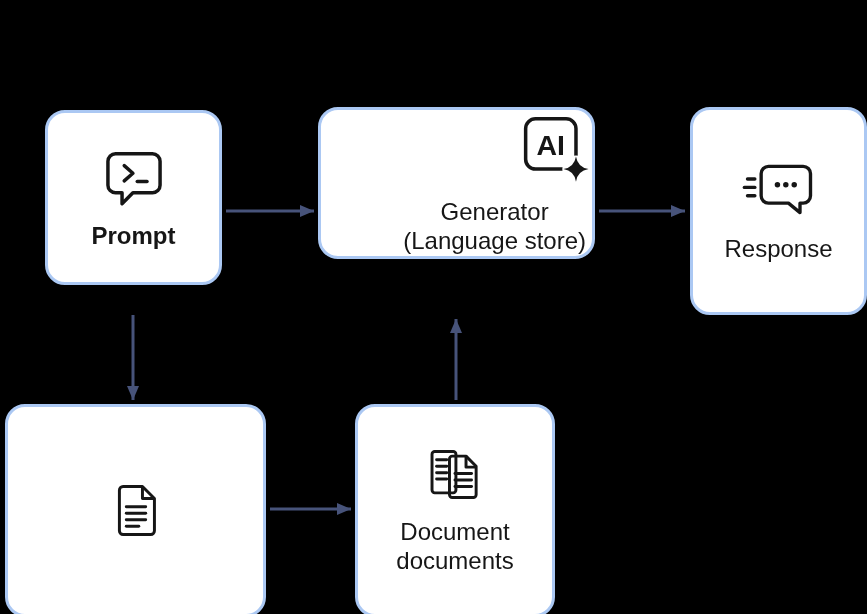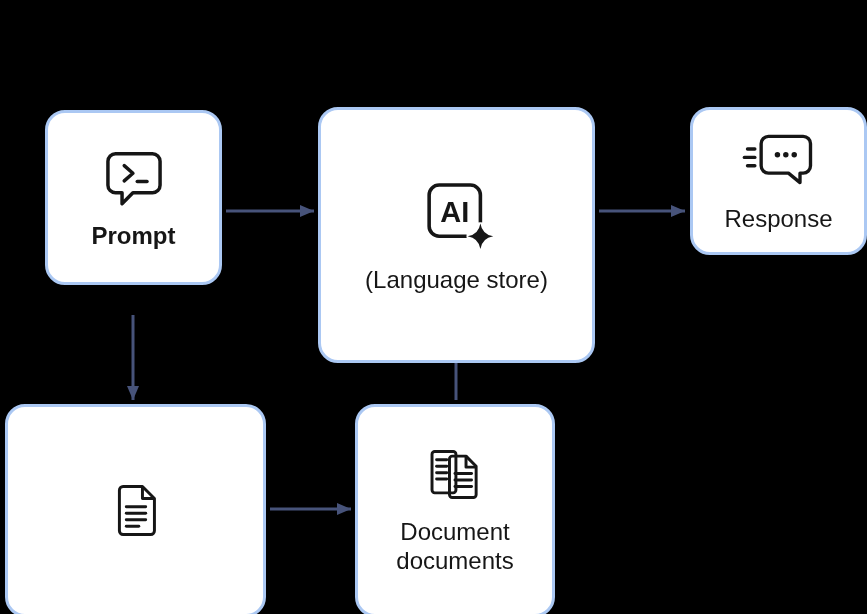--- a/index.html
+++ b/index.html
@@ -67,33 +67,34 @@
 
   <div class="node" style="left:45px;top:110px;width:177px;height:175px;font-weight:bold;">
     <svg class="icon icon-prompt" viewBox="0 0 64 58" xmlns="http://www.w3.org/2000/svg">
       <path class="stroke" stroke-width="3.4" d="M15 8 h34 a7 7 0 0 1 7 7 v22 a7 7 0 0 1 -7 7 H31 l-10 10 v-10 h-6 a7 7 0 0 1 -7 -7 V15 a7 7 0 0 1 7 -7 Z"></path>
       <polyline class="stroke" stroke-width="3.4" points="23,19 31,26 23,33"></polyline>
       <line class="stroke" stroke-width="3.4" x1="35" y1="33.5" x2="44" y2="33.5"></line>
     </svg>
     <div class="label">Prompt</div>
   </div>
 
-  <div class="node" style="left:318px;top:107px;width:277px;height:256px;">
+  <div class="node" style="left:318px;top:107px;width:277px;height:152px;align-items:flex-end;">
     <svg class="icon icon-ai" viewBox="0 0 70 68" xmlns="http://www.w3.org/2000/svg">
       <rect class="stroke" stroke-width="3.4" x="10" y="8" width="46" height="46" rx="9"></rect>
       <text x="33" y="41" font-size="26" font-weight="700" text-anchor="middle" fill="#161616" font-family="Liberation Sans, DejaVu Sans, sans-serif">AI</text>
       <circle cx="56" cy="54" r="12.5" fill="#ffffff"></circle>
       <path class="fillc" d="M56 42.5 Q57.6 52.4 67.5 54 Q57.6 55.6 56 65.5 Q54.4 55.6 44.5 54 Q54.4 52.4 56 42.5 Z"></path>
     </svg>
     <div class="label-block">
+      <div class="label">Generator</div>
       <div class="label">(Language store)</div>
     </div>
   </div>
 
-  <div class="node" style="left:690px;top:107px;width:177px;height:148px;">
+  <div class="node" style="left:690px;top:107px;width:177px;height:208px;">
     <svg class="icon icon-response" viewBox="0 0 76 60" xmlns="http://www.w3.org/2000/svg">
       <line class="stroke" x1="8" y1="20" x2="15" y2="20"></line>
       <line class="stroke" x1="5" y1="28" x2="15" y2="28"></line>
       <line class="stroke" x1="8" y1="36" x2="15" y2="36"></line>
       <path class="stroke" d="M28 8 h33 a7 7 0 0 1 7 7 v21 a7 7 0 0 1 -7 7 h-3 v9 l-11 -9 H28 a7 7 0 0 1 -7 -7 V15 a7 7 0 0 1 7 -7 Z"></path>
       <circle class="fillc" cx="36.5" cy="25.5" r="2.6"></circle>
       <circle class="fillc" cx="44.5" cy="25.5" r="2.6"></circle>
       <circle class="fillc" cx="52.5" cy="25.5" r="2.6"></circle>
     </svg>
     <div class="label">Response</div>

